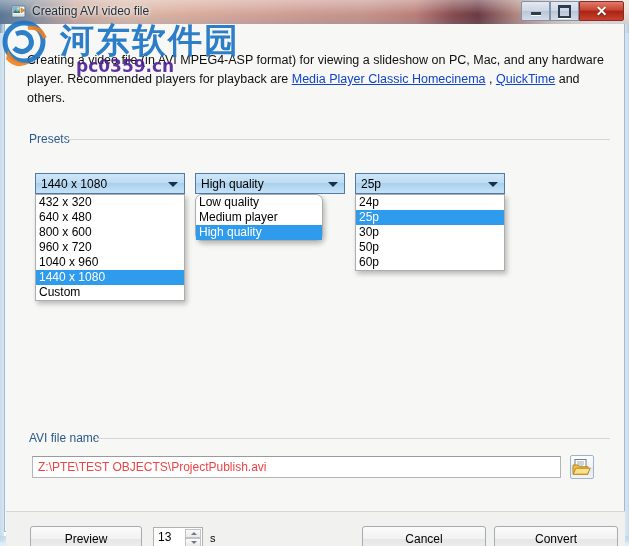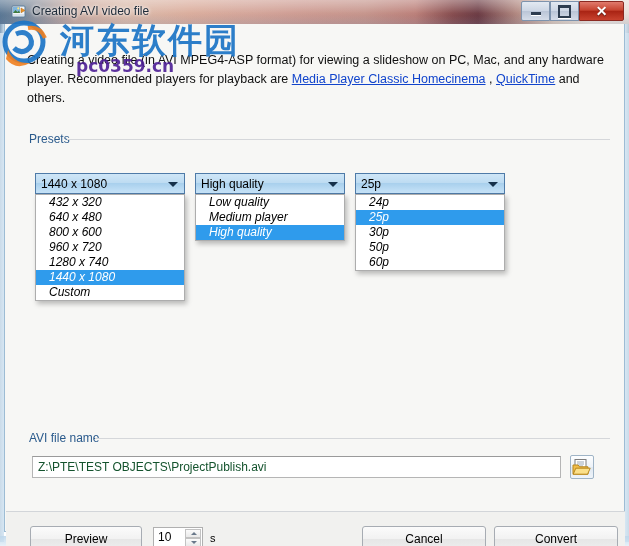--- a/index.html
+++ b/index.html
@@ -156,51 +156,50 @@
     background: #ffffff;
     border: 1px solid #adadad;
     box-sizing: border-box;
     box-shadow: 2px 3px 5px rgba(0,0,0,0.25);
     cursor: default;
   }
   .dropitem {
     height: 15px;
     line-height: 15px;
     font-size: 12px;
-    padding-left: 13px;
+    padding-left: 3px;
     color: #000000;
     white-space: nowrap;
-    font-style: italic;
   }
   .dropitem.sel {
     background: #2f9bec;
     color: #ffffff;
   }
 
   
   #combo-resolution { left: 30px; top: 149px; width: 150px; }
   #list-resolution  { left: 30px; top: 170px; width: 150px; }
 
   #combo-quality { left: 190px; top: 149px; width: 150px; }
-  #list-quality  { left: 190px; top: 170px; width: 150px; }
+  #list-quality  { left: 190px; top: 170px; width: 128px; border-radius: 7px; }
 
   #combo-framerate { left: 350px; top: 149px; width: 150px; }
   #list-framerate  { left: 350px; top: 170px; width: 150px; }
 
   
   #file-input {
     position: absolute;
     left: 27px; top: 432px;
     width: 529px; height: 22px;
     box-sizing: border-box;
     border: 1px solid #b5b5b5;
     border-top-color: #9a9a9a;
     background: #ffffff;
     font-size: 12px;
-    color: #14532d;
+    color: #ef4444;
     padding: 0 0 0 5px;
     line-height: 20px;
     white-space: nowrap;
     overflow: hidden;
   }
   #browse-button {
     position: absolute;
     left: 565px; top: 431px;
     width: 24px; height: 24px;
     box-sizing: border-box;
@@ -339,21 +338,21 @@
 
     <div class="combo" id="combo-resolution">
       <span class="combo-text">1440 x 1080</span>
       <span class="combo-arrow"></span>
     </div>
     <div class="droplist" id="list-resolution">
       <div class="dropitem">432 x 320</div>
       <div class="dropitem">640 x 480</div>
       <div class="dropitem">800 x 600</div>
       <div class="dropitem">960 x 720</div>
-      <div class="dropitem">1280 x 740</div>
+      <div class="dropitem">1040 x 960</div>
       <div class="dropitem sel">1440 x 1080</div>
       <div class="dropitem">Custom</div>
     </div>
 
     <div class="combo" id="combo-quality">
       <span class="combo-text">High quality</span>
       <span class="combo-arrow"></span>
     </div>
     <div class="droplist" id="list-quality">
       <div class="dropitem">Low quality</div>
@@ -388,21 +387,21 @@
         <path d="M2.2 18.2 l2.6 -6 h14.4 l-2.6 6 z" fill="#fbe08a" stroke="#b8881f" stroke-width="1"></path>
       </svg>
     </div>
 
     <div id="bottom-sep"></div>
     <div id="bottom-bar"></div>
 
     <div class="pushbtn" id="btn-preview">Preview</div>
 
     <div id="spin-wrap">
-      <span id="spin-value">10</span>
+      <span id="spin-value">13</span>
       <div id="spin-btns">
         <div class="spin-btn spin-up">
             <i class="tri"></i>
           </div>
         <div class="spin-btn spin-dn">
             <i class="tri"></i>
           </div>
       </div>
     </div>
     <span id="spin-unit">s</span>

